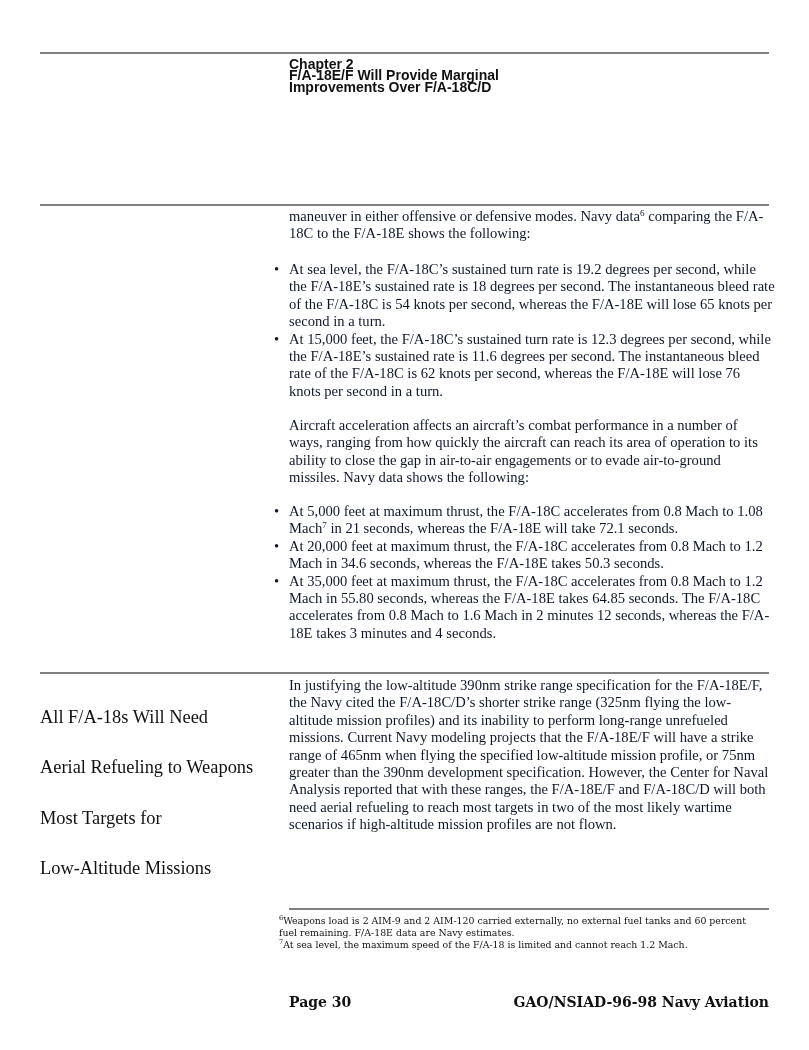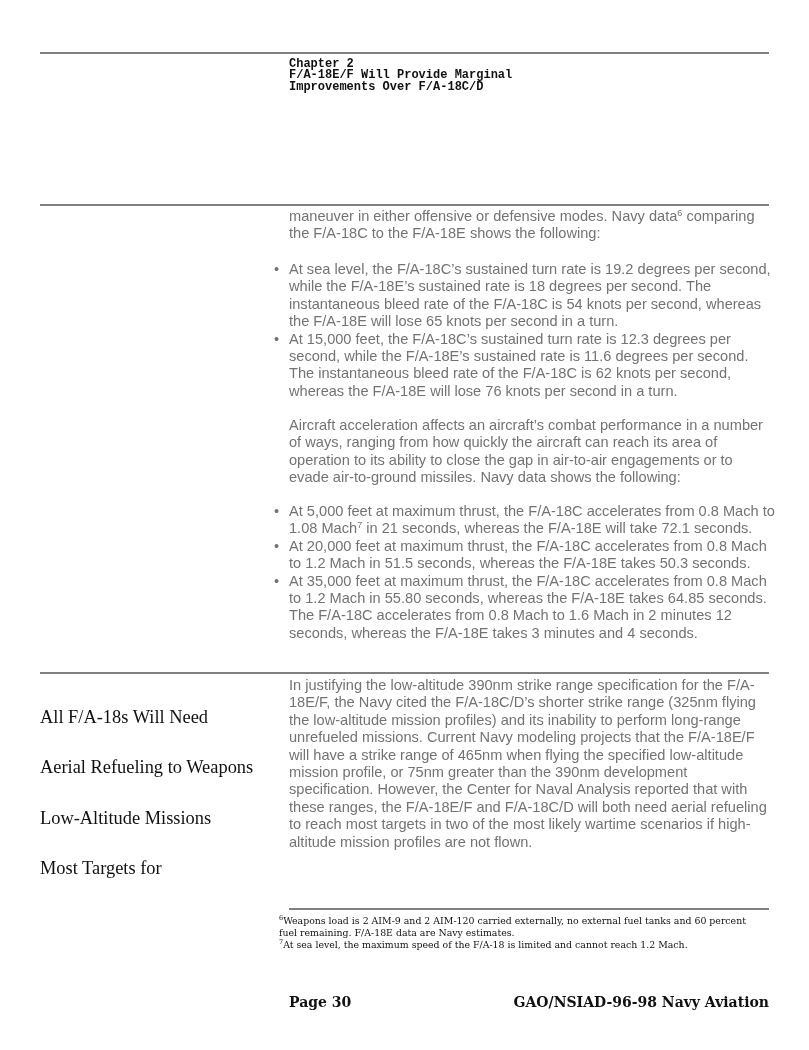--- a/index.html
+++ b/index.html
@@ -4,27 +4,27 @@
   <style>
     html, body { margin: 0; padding: 0; background: #ffffff; }
     body {
       width: 809px; height: 1050px; position: relative; overflow: hidden;
       font-family: "DejaVu Serif", "Liberation Serif", serif;
       color: #111111;
     }
     .rule { position: absolute; height: 2px; background: #808080; }
     .header-block {
       position: absolute; left: 289px; top: 59px;
-      font-family: Liberation Mono, monospace; font-weight: bold;
-      font-size: 12px; line-height: 11.4px; color: #111;
+      font-family: Liberation Sans, sans-serif; font-weight: bold;
+      font-size: 14px; line-height: 11.4px; color: #111;
     }
     .header-block div { white-space: nowrap; }
     .body-text {
-      font-family: Liberation Sans, sans-serif;
-      font-size: 14.6px; line-height: 17.4px; color: #737373;
+      font-family: Liberation Serif, serif;
+      font-size: 14.6px; line-height: 17.4px; color: #0f172a;
     }
     .para { position: absolute; left: 289px; width: 484px; margin: 0; }
     .bullets { position: absolute; left: 270px; width: 505px; margin: 0; padding: 0; list-style: none; }
     .bullets li { position: relative; padding-left: 19px; margin: 0; }
     .bullets li .bullet { position: absolute; left: 4px; top: 0; }
     sup { font-size: 9px; line-height: 0; vertical-align: 5px; }
     .side-heading {
       position: absolute; left: 40px; top: 677px; width: 235px;
       font-family: "Liberation Serif", "DejaVu Serif", serif;
       font-size: 18.4px; line-height: 20.4px; color: #111;
@@ -69,35 +69,35 @@
 
 <p class="para body-text" style="top:417px;">Aircraft acceleration affects an aircraft’s combat performance in a number of ways, ranging from how quickly the aircraft can reach its area of operation to its ability to close the gap in air-to-air engagements or to evade air-to-ground missiles. Navy data shows the following:</p>
 
 <ul class="bullets body-text" style="top:503px;">
   <li>
     <span class="bullet">•</span>
     <span>At 5,000 feet at maximum thrust, the F/A-18C accelerates from 0.8 Mach to 1.08 Mach</span><sup>7</sup><span> in 21 seconds, whereas the F/A-18E will take 72.1 seconds.</span>
   </li>
   <li>
     <span class="bullet">•</span>
-    <span>At 20,000 feet at maximum thrust, the F/A-18C accelerates from 0.8 Mach to 1.2 Mach in 51.5 seconds, whereas the F/A-18E takes 50.3 seconds.</span>
+    <span>At 20,000 feet at maximum thrust, the F/A-18C accelerates from 0.8 Mach to 1.2 Mach in 34.6 seconds, whereas the F/A-18E takes 50.3 seconds.</span>
   </li>
   <li>
     <span class="bullet">•</span>
     <span>At 35,000 feet at maximum thrust, the F/A-18C accelerates from 0.8 Mach to 1.2 Mach in 55.80 seconds, whereas the F/A-18E takes 64.85 seconds. The F/A-18C accelerates from 0.8 Mach to 1.6 Mach in 2 minutes 12 seconds, whereas the F/A-18E takes 3 minutes and 4 seconds.</span>
   </li>
 </ul>
 
 <div class="rule" style="left:40px; top:672px; width:729px;"></div>
 
 <div class="side-heading">
   <div>All F/A-18s Will Need</div>
   <div>Aerial Refueling to Weapons</div>
+  <div>Most Targets for</div>
   <div>Low-Altitude Missions</div>
-  <div>Most Targets for</div>
 </div>
 
 <p class="para body-text" style="top:677px;">In justifying the low-altitude 390nm strike range specification for the F/A-18E/F, the Navy cited the F/A-18C/D’s shorter strike range (325nm flying the low-altitude mission profiles) and its inability to perform long-range unrefueled missions. Current Navy modeling projects that the F/A-18E/F will have a strike range of 465nm when flying the specified low-altitude mission profile, or 75nm greater than the 390nm development specification. However, the Center for Naval Analysis reported that with these ranges, the F/A-18E/F and F/A-18C/D will both need aerial refueling to reach most targets in two of the most likely wartime scenarios if high-altitude mission profiles are not flown.</p>
 
 <div class="rule" style="left:289px; top:908px; width:480px;"></div>
 
 <div class="footnotes" style="top:915px;">
   <p class="footnote"><sup>6</sup><span>Weapons load is 2 AIM-9 and 2 AIM-120 carried externally, no external fuel tanks and 60 percent fuel remaining. F/A-18E data are Navy estimates.</span></p>
   <p class="footnote" style=""><sup>7</sup><span>At sea level, the maximum speed of the F/A-18 is limited and cannot reach 1.2 Mach.</span></p>
 </div>

